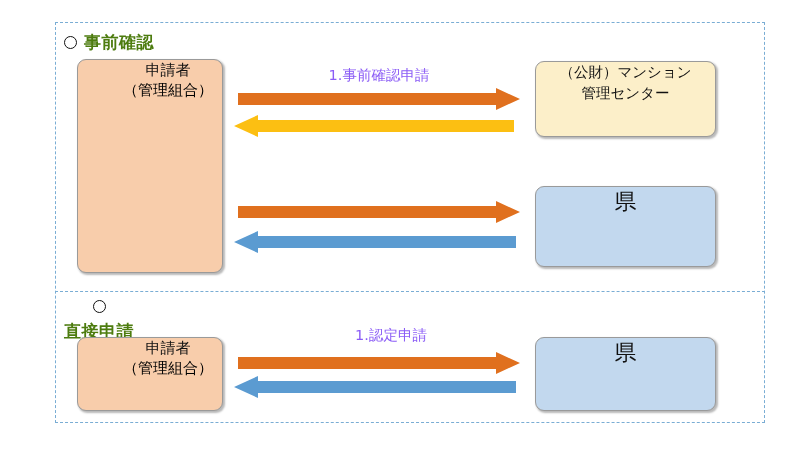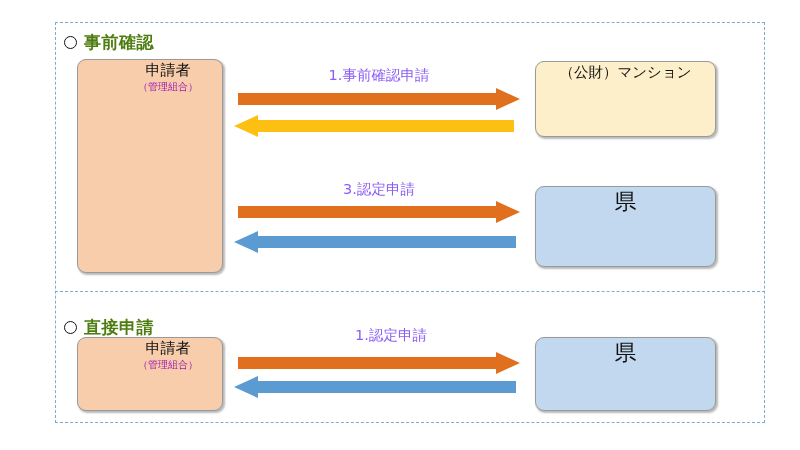--- a/index.html
+++ b/index.html
@@ -52,21 +52,21 @@
   }
   .heading-bullet {
     display: inline-block;
     width: 13px;
     height: 13px;
     border: 1.6px solid #111111;
     border-radius: 50%;
     box-sizing: border-box;
   }
   #heading-pre { left: 64px; top: 31px; }
-  #heading-direct { left: 64px; top: 316px; }
+  #heading-direct { left: 64px; top: 300px; flex-direction: column; }
 
   
   .box {
     position: absolute;
     box-sizing: border-box;
     border-radius: 9px;
     border: 1px solid #9a9a9a;
     display: flex;
     flex-direction: column;
     align-items: center;
@@ -77,23 +77,23 @@
   .box-cream { background: #fcefc9; }
   .box-blue  { background: #c2d8ee; }
 
   .box-title {
     font-size: 15px;
     line-height: 1.35;
     color: #111111;
     white-space: nowrap;
   }
   .box-sub {
-    font-size: 10px;
+    font-size: 15px;
     line-height: 1.35;
-    color: #a21caf;
+    color: #000000;
     white-space: nowrap;
   }
   .box-big {
     font-size: 22px;
     font-weight: normal;
     color: #111111;
   }
   .box-line {
     font-size: 14.5px;
     line-height: 1.45;
@@ -159,20 +159,21 @@
     <span>直接申請</span>
   </div>
 
   <div class="box box-peach" id="box-applicant-top">
     <div class="box-title">申請者</div>
     <div class="box-sub">（管理組合）</div>
   </div>
 
   <div class="box box-cream" id="box-center">
     <div class="box-line">（公財）マンション</div>
+    <div class="box-line">管理センター</div>
   </div>
 
   <div class="box box-blue" id="box-pref-top">
     <div class="box-big">県</div>
   </div>
 
   <div class="box box-peach" id="box-applicant-bot">
     <div class="box-title">申請者</div>
     <div class="box-sub">（管理組合）</div>
   </div>
@@ -187,21 +188,20 @@
       <polygon points="0,5 258,5 258,0 282,11 258,22 258,17 0,17" fill="#e0701e"></polygon>
     </svg>
   </div>
 
   <div class="arrow" id="arrow-2">
     <svg viewBox="0 0 280 22" preserveAspectRatio="none">
       <polygon points="280,5 24,5 24,0 0,11 24,22 24,17 280,17" fill="#fcbf12"></polygon>
     </svg>
   </div>
 
-  <div class="arrow-label" id="label-3">3.認定申請</div>
   <div class="arrow" id="arrow-3">
     <svg viewBox="0 0 282 22" preserveAspectRatio="none">
       <polygon points="0,5 258,5 258,0 282,11 258,22 258,17 0,17" fill="#e0701e"></polygon>
     </svg>
   </div>
 
   <div class="arrow" id="arrow-4">
     <svg viewBox="0 0 282 22" preserveAspectRatio="none">
       <polygon points="282,5 24,5 24,0 0,11 24,22 24,17 282,17" fill="#5b9bd1"></polygon>
     </svg>

